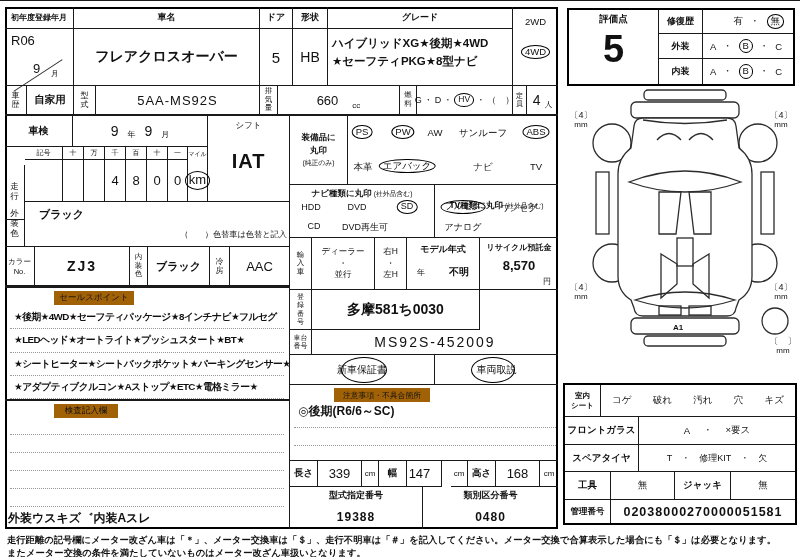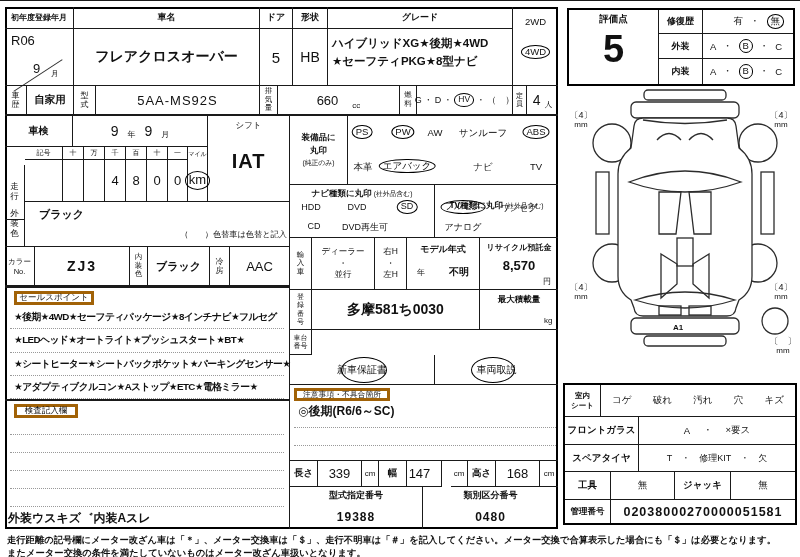--- a/index.html
+++ b/index.html
@@ -7,21 +7,21 @@
   body { font-family:"Liberation Sans","DejaVu Sans",sans-serif; color:#111; }
   #page { position:relative; width:800px; height:557px; background:#fff; overflow:hidden; }
   .a { position:absolute; }
   .flex { display:flex; align-items:center; justify-content:center; text-align:center; }
   .col { display:flex; flex-direction:column; align-items:center; justify-content:center; text-align:center; }
   .bR { border-right:1px solid #1a1a1a; }
   .bB { border-bottom:1px solid #1a1a1a; }
   .hline { background:#1a1a1a; }
   .vtext { line-height:1.15; text-align:center; word-break:break-all; }
   .circ { border:1.6px solid #000; border-radius:50%; display:inline-block; padding:0 3px; line-height:1.3; }
-  .tabbox { border:3px solid #a16207; display:flex; align-items:center; justify-content:center; background:#fff; white-space:nowrap; }
+  .tabbox { border:7px solid #a16207; display:flex; align-items:center; justify-content:center; background:#fff; white-space:nowrap;margin-left:40px; }
   .dotl { border-bottom:1.4px dotted #999; height:0; }
   .starline { font-size:9.8px; letter-spacing:-0.6px; font-weight:bold; display:flex; align-items:center; padding-left:4px; white-space:nowrap; border-bottom:1.4px dotted #999; }
   .ellipse { border:1.6px solid #000; border-radius:50%; background:transparent; }
   .b { font-weight:bold; }
   svg text { font-family:"Liberation Sans","DejaVu Sans",sans-serif; }
 </style>
 </head>
 <body>
 
 <div id="page">
@@ -231,28 +231,25 @@
   <div class="a bB" style="left:480px;top:238px;width:78px;height:52px">
     <div class="flex b" style="margin-top:4px;font-size:8px">リサイクル預託金</div>
     <div class="flex b" style="margin-top:5px;font-size:13px">8,570</div>
     <span class="a" style="left:63px;top:38px;font-size:8px">円</span>
   </div>
 
   <div class="a flex bR bB" style="left:290px;top:290px;width:22px;height:40px">
       <span class="vtext" style="width:9px;font-size:7px">登録番号</span>
     </div>
   <div class="a flex bR bB b" style="left:312px;top:290px;width:168px;height:40px;font-size:14px">多摩581ち0030</div>
-  <div class="a bB" style="left:480px;top:290px;width:78px;height:40px">
-    <div class="flex b" style="margin-top:4px;font-size:8.5px">最大積載量</div>
-    <span class="a" style="left:64px;top:26px;font-size:8px">kg</span>
-  </div>
 
   <div class="a flex bR bB" style="left:290px;top:330px;width:22px;height:25px">
       <span class="vtext" style="width:16px;font-size:7px">車台番号</span>
     </div>
+  <div class="a flex bB" style="left:312px;top:330px;width:246px;height:25px;font-size:14px;letter-spacing:2px">MS92S-452009</div>
 
   <div class="a flex bR bB" style="left:290px;top:355px;width:145px;height:30px;font-size:10px">新車保証書</div>
   <div class="a ellipse" style="left:341px;top:357px;width:46px;height:26px"></div>
   <div class="a flex bB" style="left:435px;top:355px;width:123px;height:30px;font-size:10px">車両取説</div>
   <div class="a ellipse" style="left:471px;top:357px;width:44px;height:26px"></div>
 
   <div class="a tabbox" style="left:294px;top:388px;width:96px;height:13px;font-size:7.8px">注意事項・不具合箇所</div>
   <div class="a b" style="left:298px;top:403px;width:220px;font-size:12px">◎後期(R6/6～SC)</div>
   <div class="a dotl" style="left:294px;top:427px;width:262px"></div>
   <div class="a dotl" style="left:294px;top:445px;width:262px"></div>

